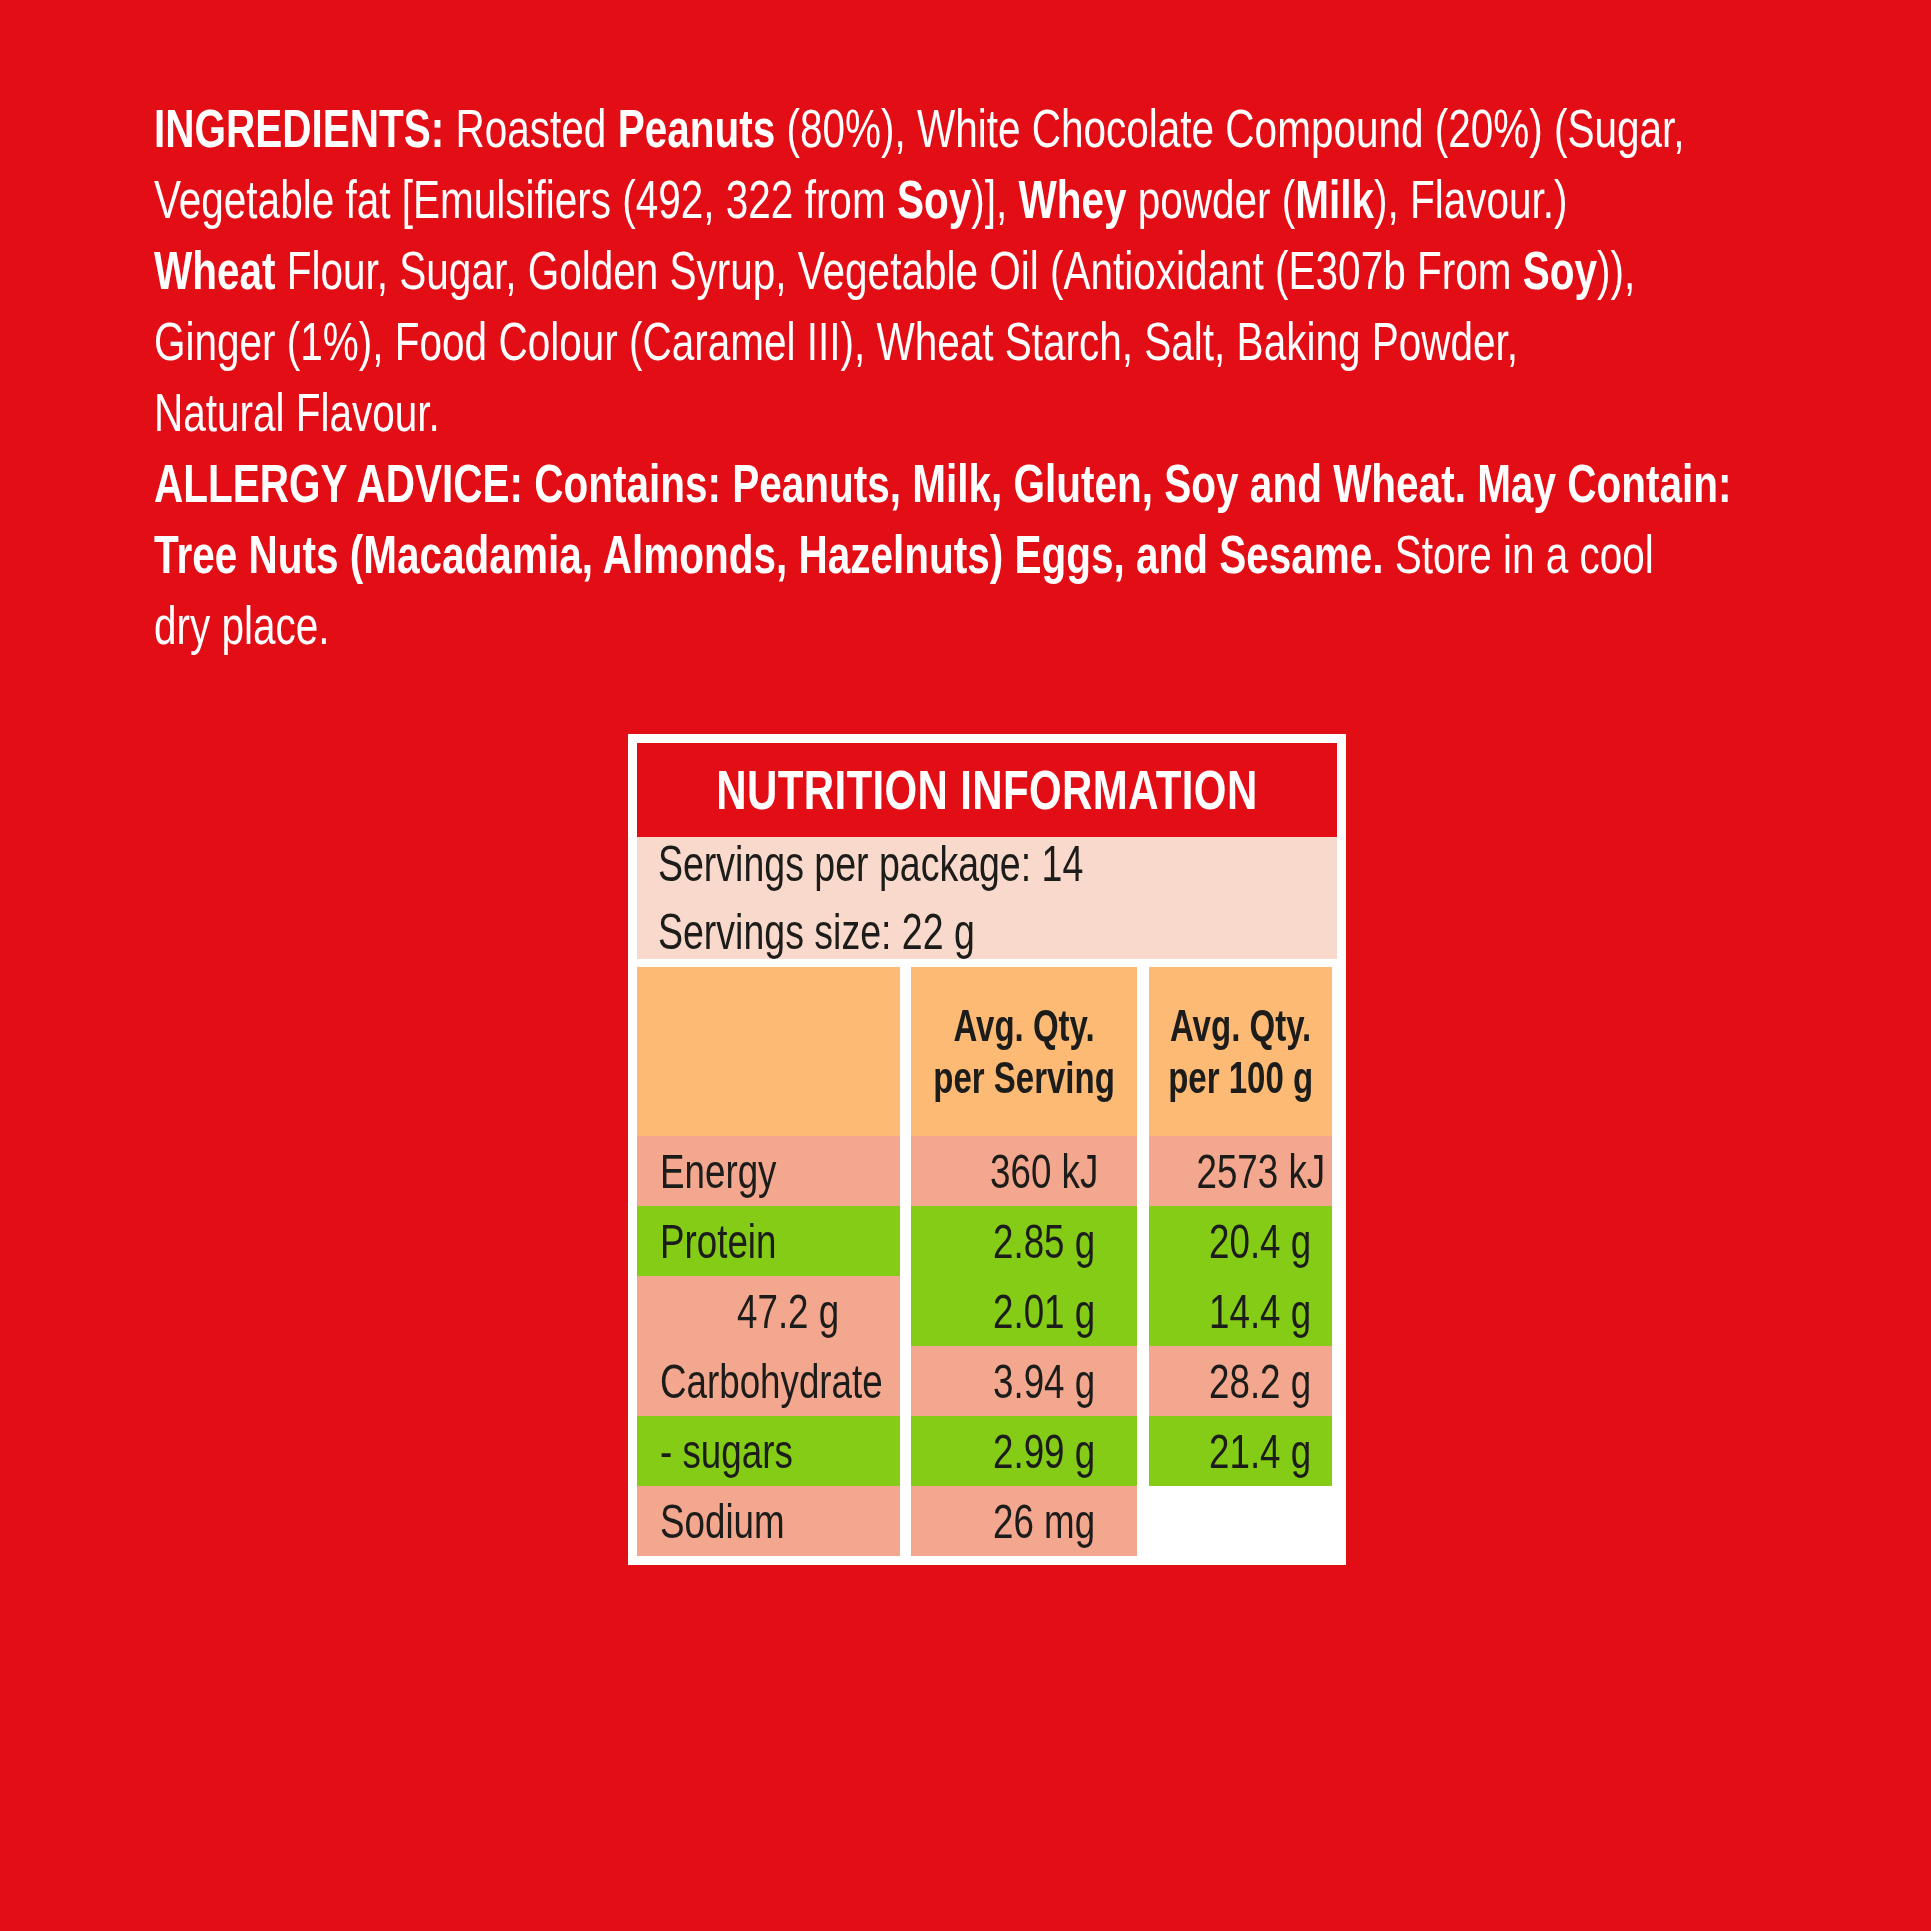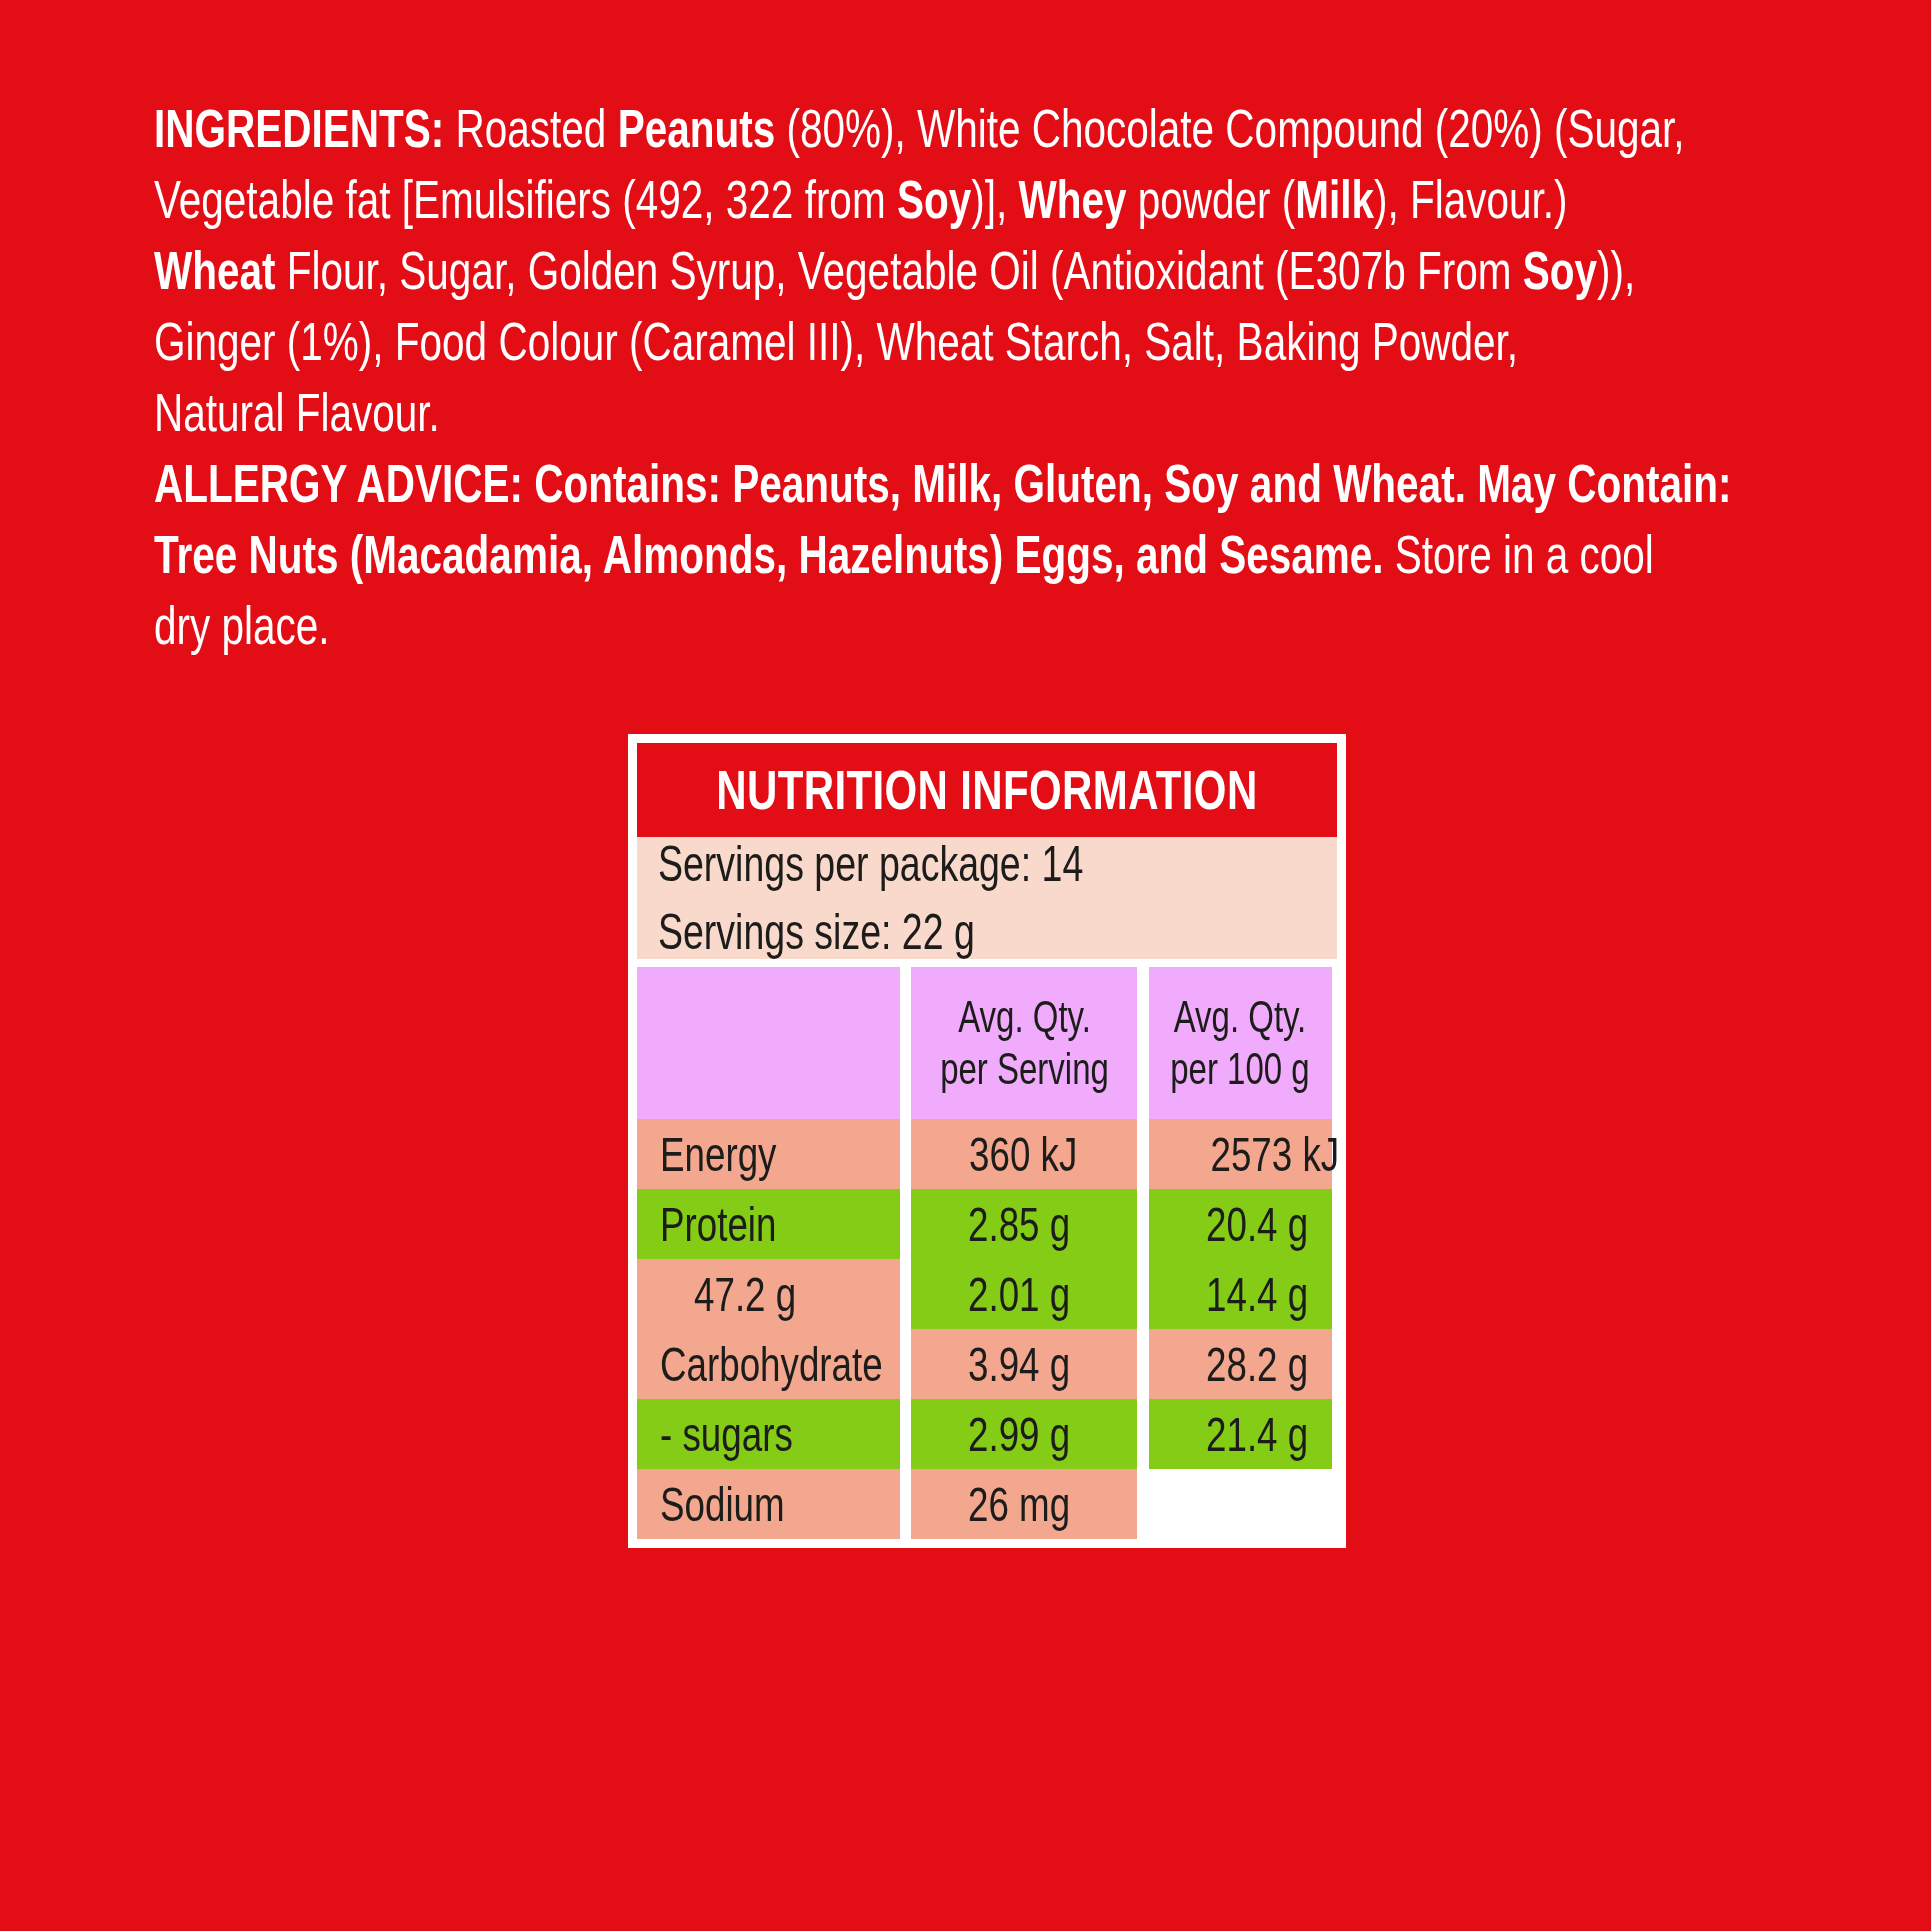--- a/index.html
+++ b/index.html
@@ -42,25 +42,25 @@
   }
   .servings-line{font-size:50px;line-height:68px;color:#1c1c1a;}
 
   #nutrition-grid{
     display:grid;
     grid-template-columns:263px 226px 183px;
     column-gap:11.6px;row-gap:0;
     background:#ffffff;
   }
   .cell{box-sizing:border-box;color:#1c1c1a;display:flex;align-items:center;}
-  .cell.head{height:152px;background:#f0abfc;justify-content:center;text-align:center;
-    font-weight:normal;font-size:44px;line-height:52px;}
+  .cell.head{height:169px;background:#fdba74;justify-content:center;text-align:center;
+    font-weight:bold;font-size:44px;line-height:52px;}
   .cell.head .cx{text-align:center;}
   .cell.label{justify-content:flex-start;padding-left:23px;font-size:49px;}
-  .cell.val{font-size:49px;padding-left:40px;}
+  .cell.val{justify-content:center;font-size:49px;padding-left:40px;}
   .row-cell{height:70px;}
   .shade-light{background:#84cc16;}
   .shade-dark{background:#f2a78e;}
 </style>
 </head>
 <body>
 
 <div id="ingredients-block">
     <div class="ing-line"><span class="cx cx-left"><b>INGREDIENTS:</b><span> Roasted </span><b>Peanuts</b><span> (80%), White Chocolate Compound (20%) (Sugar,</span></span></div>
     <div class="ing-line"><span class="cx cx-left"><span>Vegetable fat [Emulsifiers (492, 322 from </span><b>Soy</b><span>)], </span><b>Whey</b><span> powder (</span><b>Milk</b><span>), Flavour.)</span></span></div>

